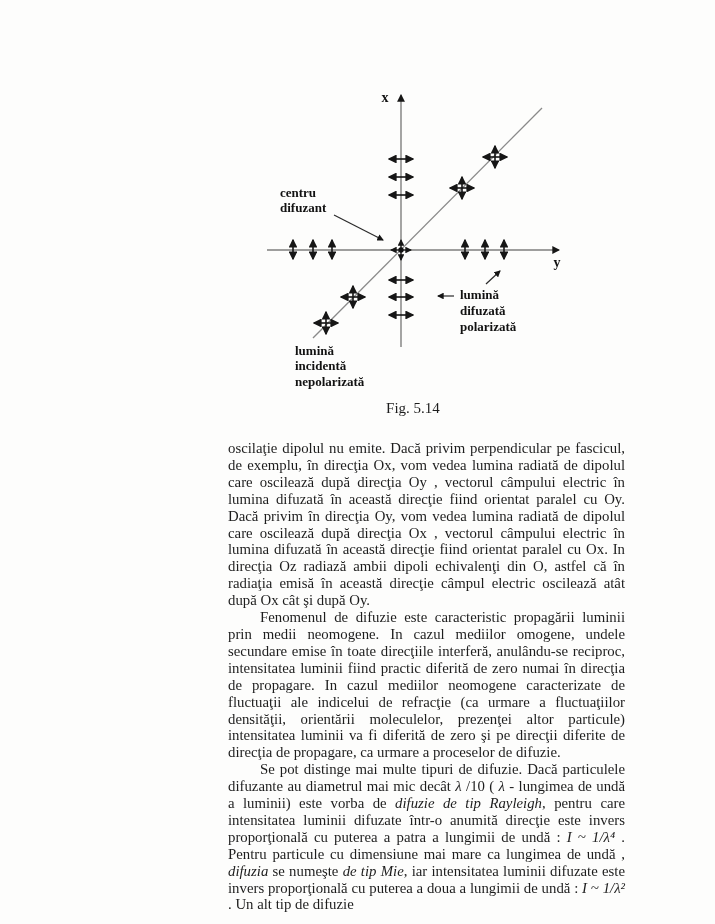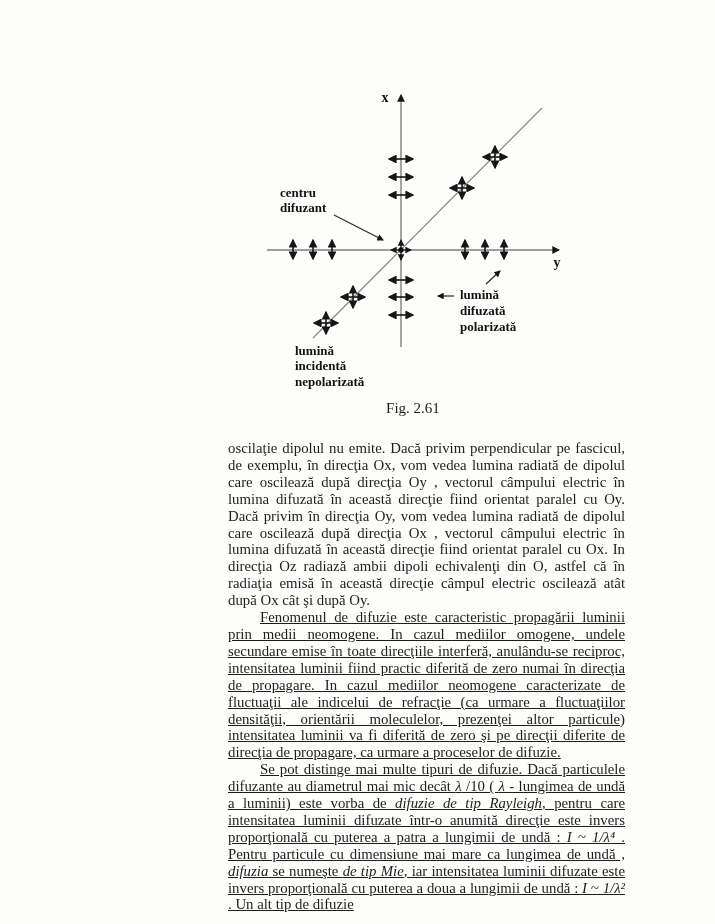--- a/index.html
+++ b/index.html
@@ -28,21 +28,21 @@
   .flabel  { font-size:13px; font-weight:bold; }
   .axis  { stroke:#7e7e7e; stroke-width:1.4; fill:none; }
   .diag  { stroke:#8a8a8a; stroke-width:1.3; fill:none; }
   .arr   { stroke:#161616; stroke-width:1.6; fill:none; }
   .thin  { stroke:#2a2a2a; stroke-width:1.2; fill:none; }
   .body-text {
     position:absolute; left:228px; top:428px; width:397px;
     font-size:14.8px; line-height:16.9px; text-align:justify;margin-top:12px;
   }
   .body-text p { margin:0; padding:0; }
-  .body-text p.ind { text-indent:32px;text-decoration:underline; }
+  .body-text p.ind { text-indent:32px; }
   .it { font-style:italic; }
 </style>
 </head>
 <body>
 
 <div class="page">
 
 
   <div class="figure-wrap">
     <svg width="336" height="312" viewBox="0 0 336 312">
@@ -132,21 +132,21 @@
         <text class="flabel" x="230" y="246">polarizată</text>
       </g>
       <g>
         <text class="flabel" x="65" y="270">lumină</text>
         <text class="flabel" x="65" y="285">incidentă</text>
         <text class="flabel" x="65" y="301">nepolarizată</text>
       </g>
     </svg>
   </div>
 
-  <div class="centered-col fig-caption">Fig. 2.61</div>
+  <div class="centered-col fig-caption">Fig. 5.14</div>
 
   <div class="body-text">
     <p>oscilaţie dipolul nu emite. Dacă privim perpendicular pe fascicul, de exemplu, în direcţia Ox, vom vedea lumina radiată de dipolul care oscilează după direcţia Oy , vectorul câmpului electric în lumina difuzată în această direcţie fiind orientat paralel cu Oy. Dacă privim în direcţia Oy, vom vedea lumina radiată de dipolul care oscilează după direcţia Ox , vectorul câmpului electric în lumina difuzată în această direcţie fiind orientat paralel cu Ox. In direcţia Oz radiază ambii dipoli echivalenţi din O, astfel că în radiaţia emisă în această direcţie câmpul electric oscilează atât după Ox cât şi după Oy.</p>
     <p class="ind">Fenomenul de difuzie este caracteristic propagării luminii prin medii neomogene. In cazul mediilor omogene, undele secundare emise în toate direcţiile interferă, anulându-se reciproc, intensitatea luminii fiind practic diferită de zero numai în direcţia de propagare. In cazul mediilor neomogene caracterizate de fluctuaţii ale indicelui de refracţie (ca urmare a fluctuaţiilor densităţii, orientării moleculelor, prezenţei altor particule) intensitatea luminii va fi diferită de zero şi pe direcţii diferite de direcţia de propagare, ca urmare a proceselor de difuzie.</p>
     <p class="ind"><span>Se pot distinge mai multe tipuri de difuzie. Dacă particulele difuzante au diametrul mai mic decât </span><span class="it">λ</span><span> /10 ( </span><span class="it">λ</span><span> - lungimea de undă a luminii)  este vorba de </span><span class="it">difuzie de tip Rayleigh</span><span>, pentru care intensitatea luminii difuzate într-o anumită direcţie este invers proporţională cu puterea a patra a lungimii de undă :  </span><span class="it">I ~ 1/λ⁴</span><span> . Pentru particule cu dimensiune mai mare ca lungimea de undă , </span><span class="it">difuzia</span><span> se numeşte </span><span class="it">de tip Mie</span><span>, iar intensitatea luminii difuzate este invers proporţională cu puterea a doua a lungimii de undă :  </span><span class="it">I ~ 1/λ²</span><span> . Un alt tip de difuzie</span></p>
   </div>
 
 </div>
 
 </body></html>

